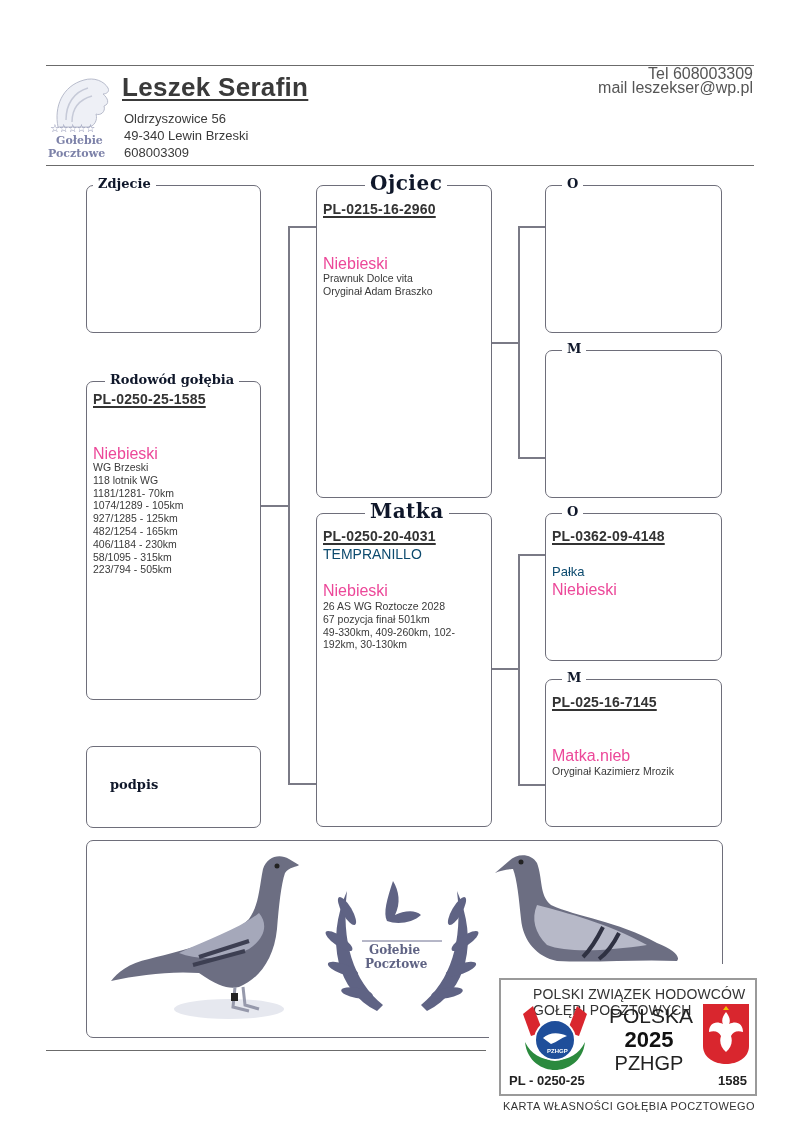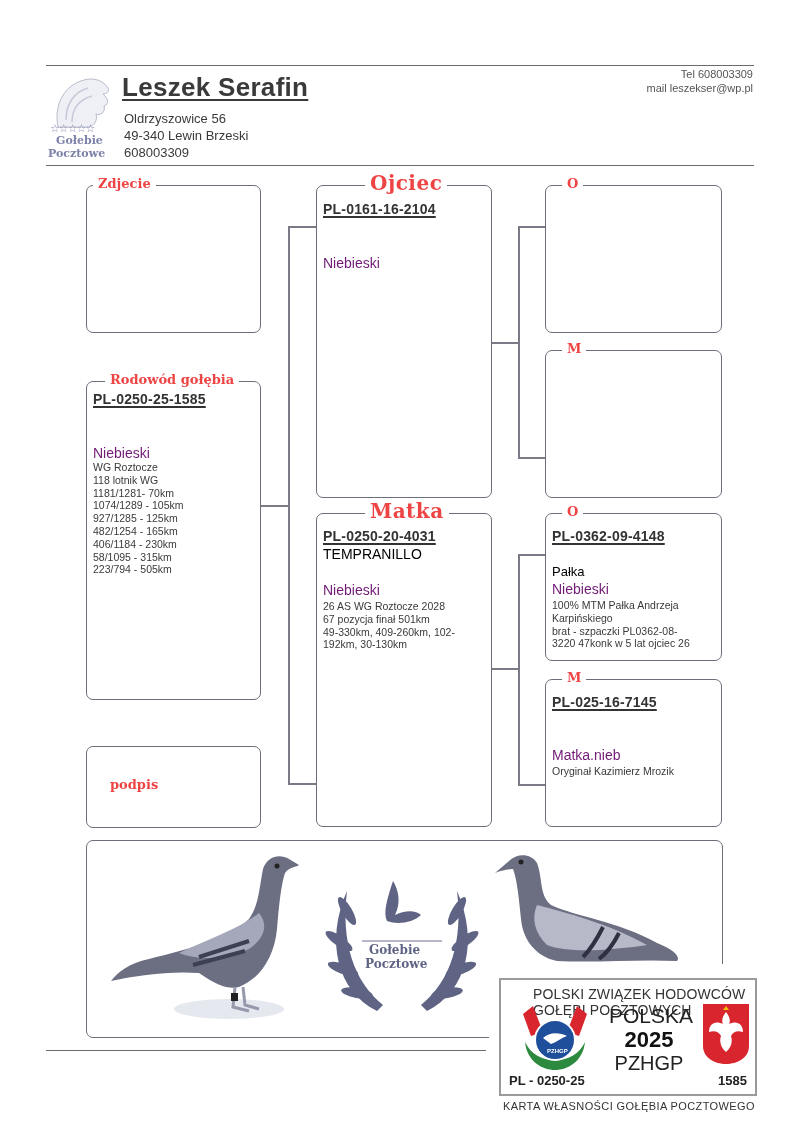--- a/index.html
+++ b/index.html
@@ -6,32 +6,32 @@
   body { width:800px; height:1130px; background:#ffffff; position:relative; overflow:hidden;
          font-family:"Liberation Sans", sans-serif; color:#333; }
   .abs { position:absolute; }
   .hr { position:absolute; left:46px; width:708px; height:0; border-top:1.5px solid #6b6b6b; }
 
   
   .logo { left:48px; top:72px; width:70px; height:90px; }
   .owner-name { left:122px; top:72px; font-size:26px; font-weight:bold; color:#3a3a3a;
                 text-decoration:underline; text-decoration-thickness:2px; text-underline-offset:3px; letter-spacing:0.3px; }
   .addr { left:124px; top:110px; font-size:13px; line-height:17px; color:#3a3a3a; }
-  .contact { right:47px; top:67px; font-size:11px; line-height:14px; color:#555; text-align:right; }
+  .contact { right:47px; top:67px; font-size:16px; line-height:14px; color:#555; text-align:right; }
 
   
   .box { position:absolute; border:1.5px solid #6e6e7a; border-radius:7px; box-sizing:border-box; background:transparent; }
   .box-title { position:absolute; top:-12px; background:#fff; padding:0 5px; font-family:"DejaVu Serif", serif;
-               font-weight:bold; color:#ef4444; white-space:nowrap; }
+               font-weight:bold; color:#0f172a; white-space:nowrap; }
   .t-small { font-size:13px; top:-10px; }
   .t-mid { font-size:13px; top:-10px; }
   .t-big { font-size:20px; top:-15px; letter-spacing:0.5px; }
   .ring { font-size:14px; font-weight:bold; color:#333; text-decoration:underline; text-decoration-thickness:1.5px; text-underline-offset:2px; letter-spacing:0.2px; }
-  .name-pink { color:#000000; font-size:14px; }
-  .color-blue { color:#701a75; font-size:14px; }
+  .name-pink { color:#0c4a6e; font-size:14px; }
+  .color-blue { color:#ec4899; font-size:16px; }
   .info { font-size:10.5px; line-height:12.8px; color:#3a3a3a; }
   .cell { position:absolute; left:6px; right:6px; }
 
   
   .line { position:absolute; background:#7a7a86; }
 
   
   .panel { left:86px; top:840px; width:637px; height:198px; }
   .card { left:489px; top:964px; width:280px; height:166px; background:#fff; }
   .card-inner { position:absolute; left:10px; top:14px; width:258px; height:118px; border:2px solid #9a9a9a; box-sizing:border-box; }
@@ -88,40 +88,44 @@
 
 <div class="box" style="left:86px; top:185px; width:175px; height:148px;">
   <div class="box-title t-small" style="left:6px;">Zdjecie</div>
 </div>
 
 <div class="box" style="left:86px; top:381px; width:175px; height:319px;">
   <div class="box-title t-mid" style="left:18px;">Rodowód gołębia</div>
   <div class="cell ring" style="top:9px;">PL-0250-25-1585</div>
   <div class="cell color-blue" style="top:63px;">Niebieski</div>
   <div class="cell info" style="top:79px;">
-    <div>WG Roztocze</div>
+    <div>WG Brzeski</div>
     <div>118 lotnik WG</div>
     <div>1181/1281- 70km</div>
     <div>1074/1289 - 105km</div>
     <div>927/1285 -  125km</div>
     <div>482/1254 - 165km</div>
     <div>406/1184 - 230km</div>
     <div>58/1095 - 315km</div>
     <div>223/794 - 505km</div>
   </div>
 </div>
 
 <div class="box" style="left:86px; top:746px; width:175px; height:82px;">
   <div class="box-title t-small" style="left:18px;margin-top:40px;">podpis</div>
 </div>
 
 <div class="box" style="left:316px; top:185px; width:176px; height:313px;">
   <div class="box-title t-big" style="left:48px;">Ojciec</div>
-  <div class="cell ring" style="top:15px;">PL-0161-16-2104</div>
+  <div class="cell ring" style="top:15px;">PL-0215-16-2960</div>
   <div class="cell color-blue" style="top:69px;">Niebieski</div>
+  <div class="cell info" style="top:86px;">
+    <div>Prawnuk Dolce vita</div>
+    <div>Oryginał Adam Braszko</div>
+  </div>
 </div>
 
 <div class="box" style="left:316px; top:513px; width:176px; height:314px;">
   <div class="box-title t-big" style="left:48px;">Matka</div>
   <div class="cell ring" style="top:14px;">PL-0250-20-4031</div>
   <div class="cell name-pink" style="top:32px;">TEMPRANILLO</div>
   <div class="cell color-blue" style="top:68px;">Niebieski</div>
   <div class="cell info" style="top:86px;">
     <div>26 AS WG Roztocze 2028</div>
     <div>67 pozycja  finał 501km</div>
@@ -135,26 +139,20 @@
 </div>
 <div class="box" style="left:545px; top:350px; width:177px; height:148px;">
   <div class="box-title t-small" style="left:16px;">M</div>
 </div>
 
 <div class="box" style="left:545px; top:513px; width:177px; height:148px;">
   <div class="box-title t-small" style="left:16px;">O</div>
   <div class="cell ring" style="top:14px;">PL-0362-09-4148</div>
   <div class="cell name-pink" style="top:50px; font-size:13px;">Pałka</div>
   <div class="cell color-blue" style="top:67px;">Niebieski</div>
-  <div class="cell info" style="top:85px;">
-    <div>100%  MTM Pałka Andrzeja</div>
-    <div>Karpińskiego</div>
-    <div>brat - szpaczki PL0362-08-</div>
-    <div>3220 47konk w 5 lat ojciec 26</div>
-  </div>
 </div>
 
 <div class="box" style="left:545px; top:679px; width:177px; height:148px;">
   <div class="box-title t-small" style="left:16px;">M</div>
   <div class="cell ring" style="top:14px;">PL-025-16-7145</div>
   <div class="cell color-blue" style="top:67px;">Matka.nieb</div>
   <div class="cell info" style="top:85px;">
     <div>Oryginał Kazimierz Mrozik</div>
   </div>
 </div>

